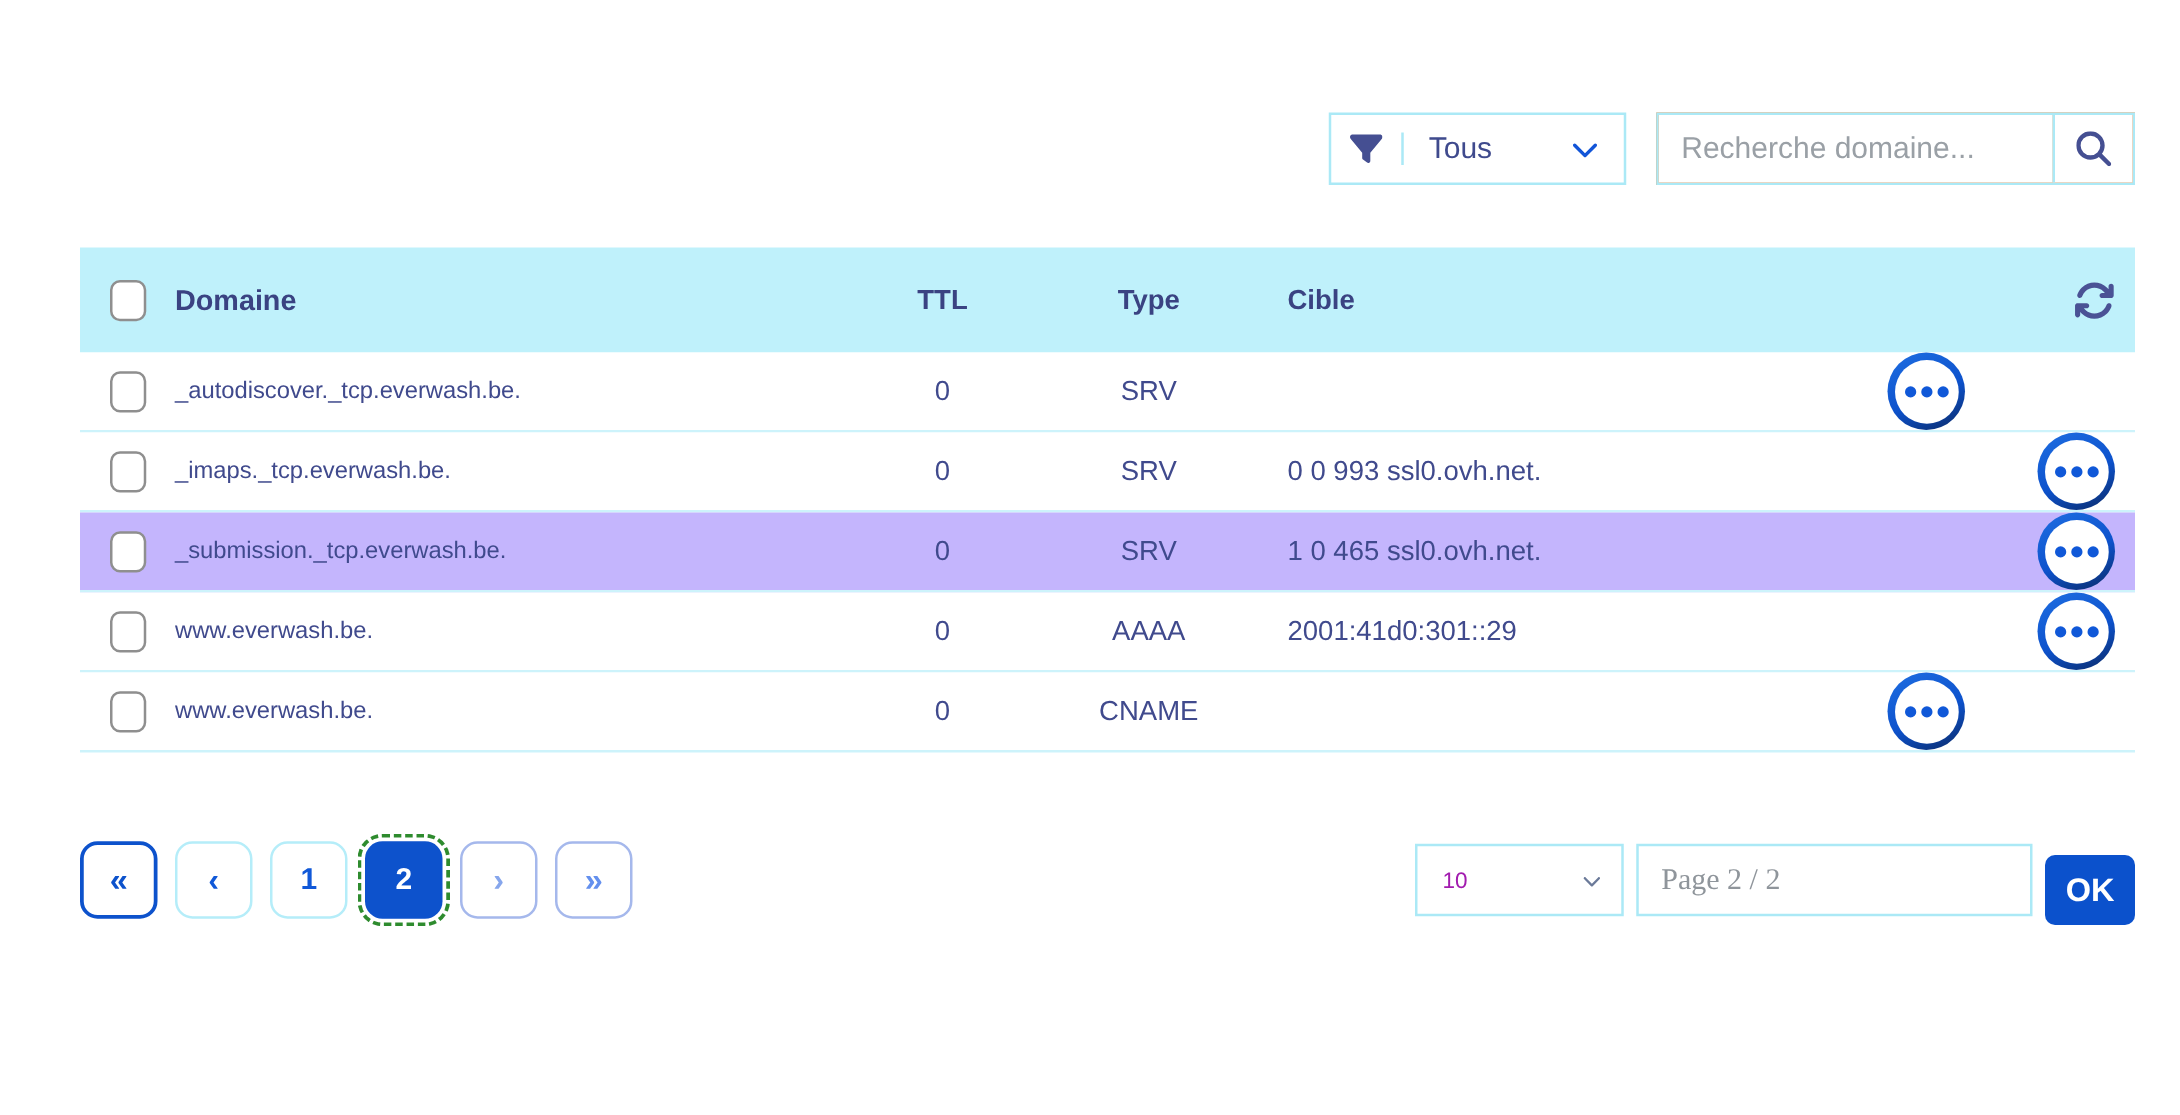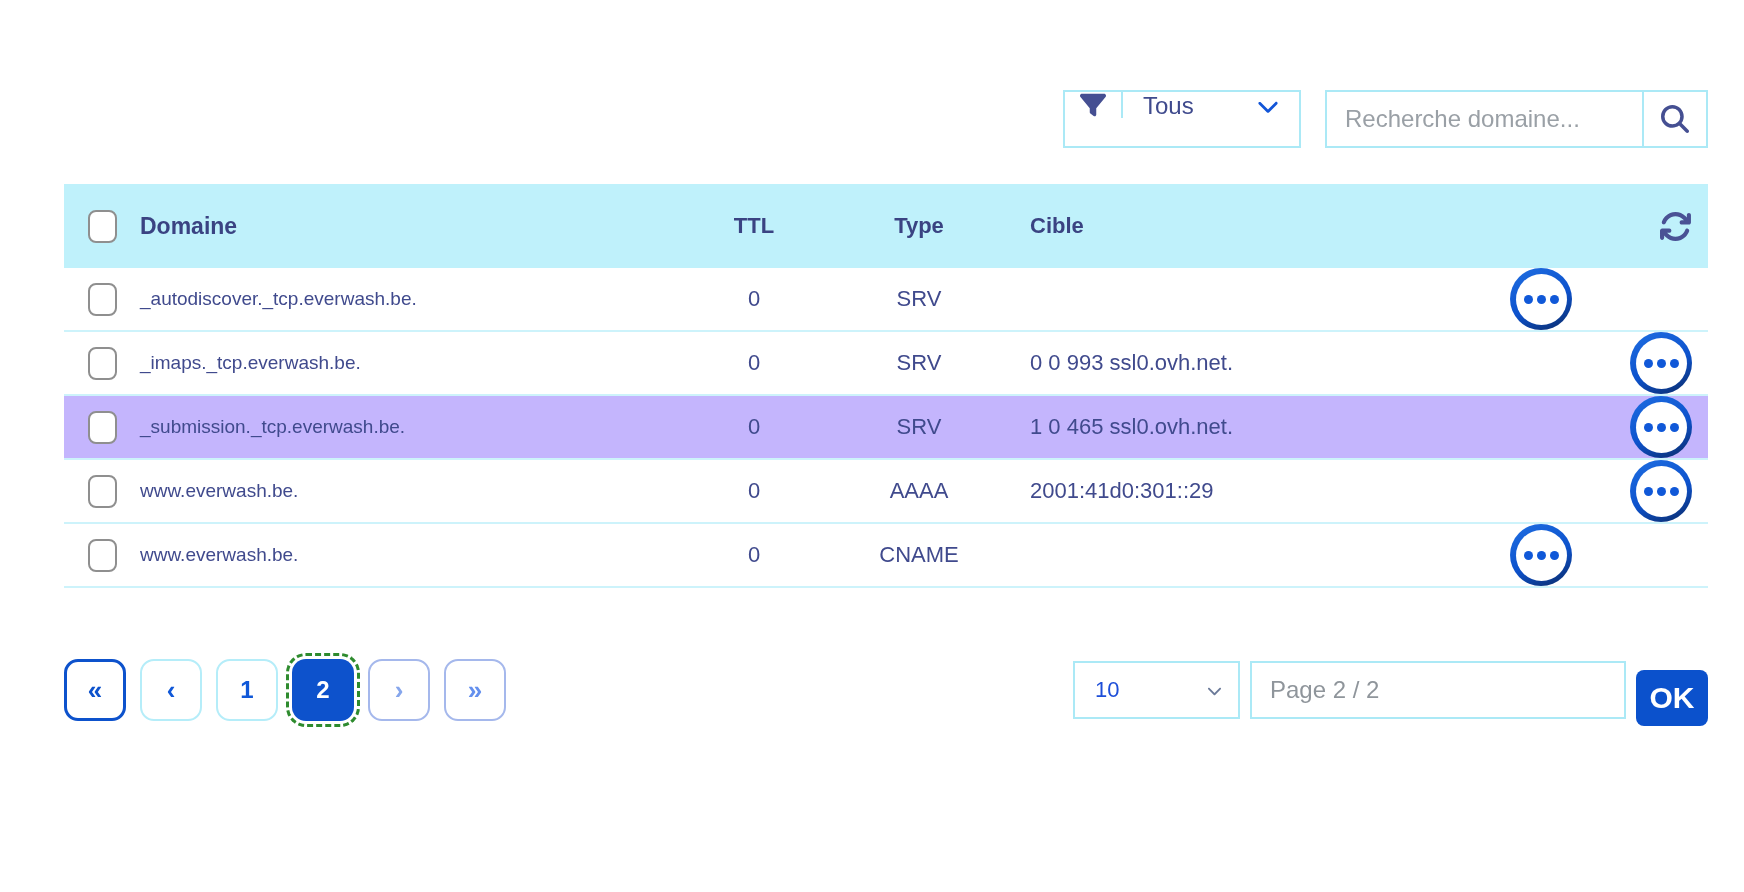--- a/index.html
+++ b/index.html
@@ -15,21 +15,21 @@
 
   
   .toolbar {
     margin-top: 90px;
     display: flex;
     justify-content: flex-end;
     align-items: center;
     gap: 24px;
   }
   .filter-group {
-    display: flex; align-items: flex-start;
+    display: flex; align-items: center;
     border: 2px solid #abe9f6; background: #fff;
     height: 58px; width: 238px;
   }
   .filter-icon-cell {
     width: 58px; display: flex; align-items: center; justify-content: center;
     border-right: 2px solid #abe9f6;
   }
   .filter-select {
     flex: 1; display: flex; align-items: center; justify-content: space-between;
     padding: 0 20px; cursor: pointer;
@@ -46,21 +46,21 @@
     font-size: 24px; color: #404a8d; padding: 0 18px; min-width: 0;
   }
   .search-group input::placeholder { color: #9aa0a6; }
   .search-btn {
     width: 64px; border: none; border-left: 2px solid #abe9f6;
     background: #fff; display: flex; align-items: center; justify-content: center;
     cursor: pointer;
   }
 
   
-  .table { margin-top: 36px; }
+  .table { margin-top: 50px; }
   .trow, .thead {
     display: grid;
     grid-template-columns: 76px 534px 160px 170px 1fr 120px;
     align-items: center;
   }
   .thead {
     height: 84px; background: #bff1fb;
     font-weight: bold; font-size: 23px; color: #3a4382;
   }
   .trow { height: 64px; background: #fff; border-bottom: 2px solid #cdf3fb; }
@@ -119,31 +119,31 @@
   }
   .pg-next { border: 2px solid #a5b8ec; color: #86a6ec; }
   .pg-last { border: 2px solid #a5b8ec; color: #6490ee; }
 
   .page-controls { display: flex; align-items: center; gap: 8px; }
   .size-select {
     width: 167px; height: 58px; border: 2px solid #abe9f6; background: #fff;
     display: flex; align-items: center; justify-content: space-between;
     padding: 0 16px 0 20px; cursor: pointer; margin-right: 2px;
   }
-  .size-select .value { font-size: 22px; color: #1d4ed8; }
+  .size-select .value { font-size: 18px; color: #a21caf; }
   .page-input {
-    width: 376px; height: 58px; border: 2px solid #abe9f6;
-    font-family: Liberation Sans, sans-serif;
+    width: 317px; height: 58px; border: 2px solid #abe9f6;
+    font-family: Liberation Serif, serif;
     font-size: 24px; color: #404a8d; padding: 0 18px; outline: none;
   }
   .page-input::placeholder { color: #8f959b; }
   .ok-btn {
     width: 72px; height: 56px; border: none; border-radius: 8px;
     background: #0b51cc; color: #fff; font-family: "Liberation Sans", sans-serif;
-    font-weight: bold; font-size: 30px; cursor: pointer; margin-left: 2px; margin-top: 16px;
+    font-weight: bold; font-size: 26px; cursor: pointer; margin-left: 2px; margin-top: 16px;
   }
 
   svg { display: block; }
 </style>
 </head>
 <body>
 
 <div class="page">
 
   <div class="toolbar">

